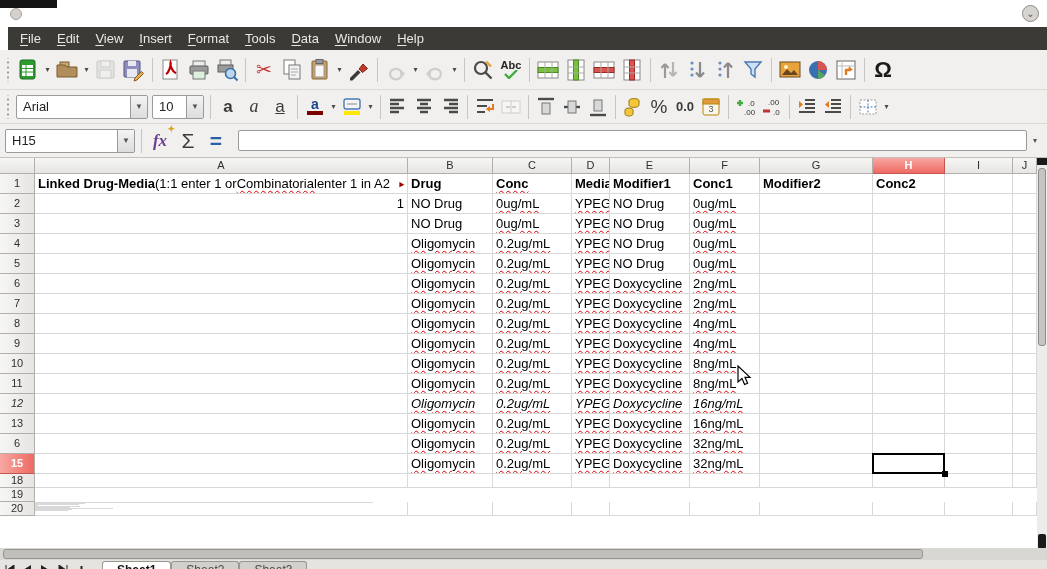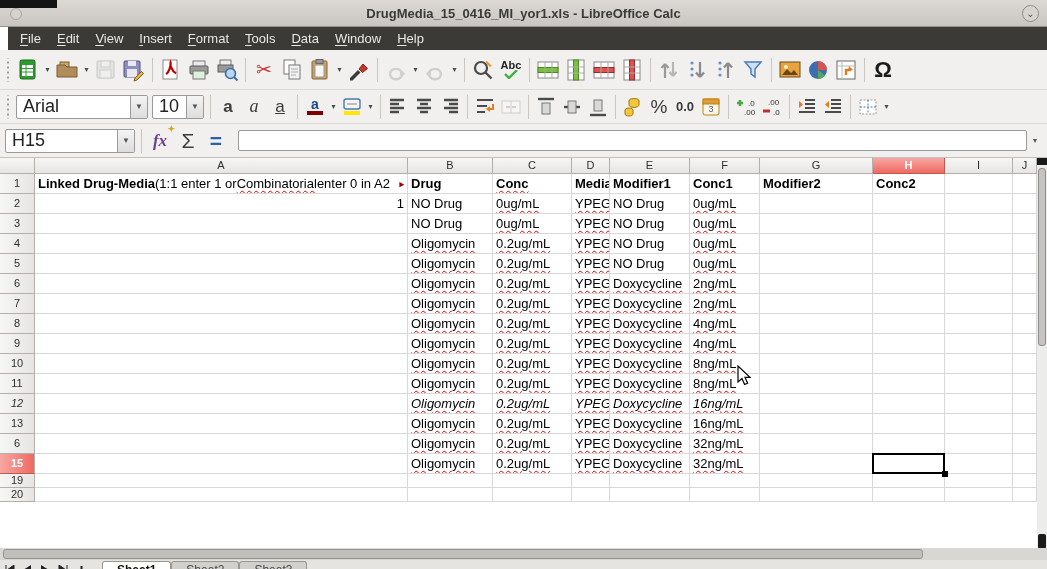--- a/index.html
+++ b/index.html
@@ -34,21 +34,21 @@
     background:radial-gradient(circle,#9a9a9a 1px,transparent 1.2px) 3px 2px/4px 5px repeat-y; }
   .tbtn { height:30px; min-width:28px; display:flex; align-items:center; justify-content:center;
     border-radius:2px; position:relative; }
   .tb2 .tbtn { height:26px; min-width:26px; }
   .tbtn.dis { opacity:.38; }
   .dd { width:11px; font-size:8px; color:#4a4a4a; text-align:center; }
   .tsep { width:1px; height:24px; background:#c9c6c1; margin:0 4px; }
   .glyph { font-size:19px; color:#333; }
   .combo { height:24px; background:#fff; border:1px solid #9a9a9a; border-radius:2px;
     display:flex; align-items:center; margin:0 2px; }
-  .combo .cval { font-size:18px; color:#222; padding:0 6px; flex:1; }
+  .combo .cval { font-size:13px; color:#222; padding:0 6px; flex:1; }
   .combo .cbtn { width:17px; height:100%; background:linear-gradient(#f4f4f4,#dcdcdc);
     border-left:1px solid #9a9a9a; color:#555; font-size:8px; display:flex;
     align-items:center; justify-content:center; }
 
   
   .formulabar { position:absolute; left:0; top:124px; width:1047px; height:34px;
     background:#f1f0ee; border-bottom:1px solid #c4c1bc; display:flex; align-items:center; }
   .namebox { width:130px; margin-left:5px; }
   .fx { font-family:"Liberation Serif",serif; font-style:italic; font-weight:700;
     font-size:17px; color:#6a3f8f; position:relative; }
@@ -107,23 +107,20 @@
     background:#d2d0cc; color:#4a4a4a; }
   .tab.active { background:#fff; font-weight:700; color:#111; }
 
   .cursor { position:absolute; pointer-events:none; z-index:50; }
 </style>
 </head>
 <body>
 
 <div class="app">
 
-  <div class="titlebar">
-    <span class="title">DrugMedia_15_0416_MI_yor1.xls - LibreOffice Calc</span>
-  </div>
   <div class="artifact"></div>
   <div class="winmenu-btn"></div>
   <div class="shade-btn">⌄</div>
 
   <div class="menubar">
       <span class="menu-item"><u>F</u>ile</span>
       <span class="menu-item"><u>E</u>dit</span>
       <span class="menu-item"><u>V</u>iew</span>
       <span class="menu-item"><u>I</u>nsert</span>
       <span class="menu-item"><u>F</u>ormat</span>
@@ -511,21 +508,21 @@
         <div class="hdr-cell selhdr" style="width: 72px;">H</div>
         <div class="hdr-cell" style="width: 68px;">I</div>
         <div class="hdr-cell" style="width: 24px;">J</div>
       </div>
       <div class="grow" style="height: 20px;">
         <div class="rhdr" style="line-height: 19px;">1</div>
         <div class="cell bold" style="width: 373px;">
           <span>Linked Drug-Media</span>
           <span style="font-weight: 400;"> (1:1 enter 1 or </span>
           <span class="sq" style="font-weight: 400;">Combinatorial</span>
-          <span style="font-weight: 400;"> enter 0 in A2</span>
+          <span style="font-weight: 400;"> enter 1 in A2</span>
           <span class="ovf">▸</span>
         </div>
         <div class="cell bold" style="width: 85px;">
           <span>Drug</span>
         </div>
         <div class="cell bold" style="width: 79px;">
           <span class="sq">Conc</span>
         </div>
         <div class="cell bold" style="width: 38px;">
           <span>Media</span>
@@ -863,20 +860,33 @@
         </div>
         <div class="cell" style="width: 70px;">
           <span class="sq">32ng/mL</span>
         </div>
         <div class="cell" style="width: 113px;"></div>
         <div class="cell" style="width: 72px;"></div>
         <div class="cell" style="width: 68px;"></div>
         <div class="cell" style="width: 24px;"></div>
       </div>
       <div class="grow" style="height: 14px;">
+        <div class="rhdr" style="line-height: 13px;">18</div>
+        <div class="cell" style="width: 373px;"></div>
+        <div class="cell" style="width: 85px;"></div>
+        <div class="cell" style="width: 79px;"></div>
+        <div class="cell" style="width: 38px;"></div>
+        <div class="cell" style="width: 80px;"></div>
+        <div class="cell" style="width: 70px;"></div>
+        <div class="cell" style="width: 113px;"></div>
+        <div class="cell" style="width: 72px;"></div>
+        <div class="cell" style="width: 68px;"></div>
+        <div class="cell" style="width: 24px;"></div>
+      </div>
+      <div class="grow" style="height: 14px; flex-direction: column;">
         <div class="rhdr" style="line-height: 13px;">19</div>
         <div class="cell" style="width: 373px;"></div>
         <div class="cell" style="width: 85px;"></div>
         <div class="cell" style="width: 79px;"></div>
         <div class="cell" style="width: 38px;"></div>
         <div class="cell" style="width: 80px;"></div>
         <div class="cell" style="width: 70px;"></div>
         <div class="cell" style="width: 113px;"></div>
         <div class="cell" style="width: 72px;"></div>
         <div class="cell" style="width: 68px;"></div>

